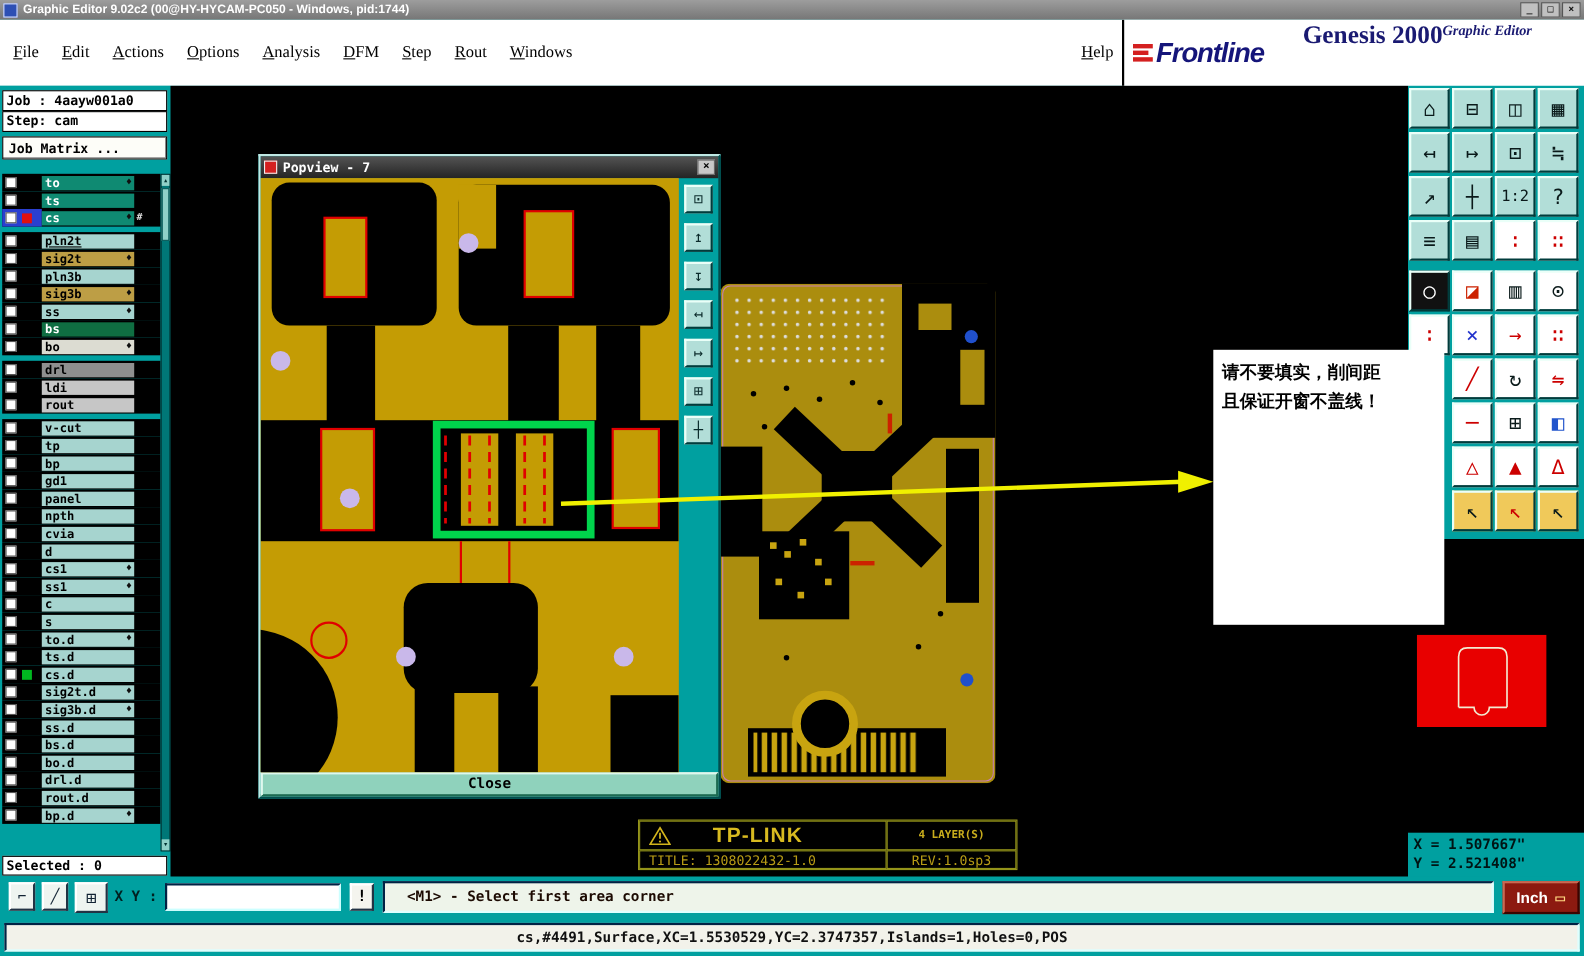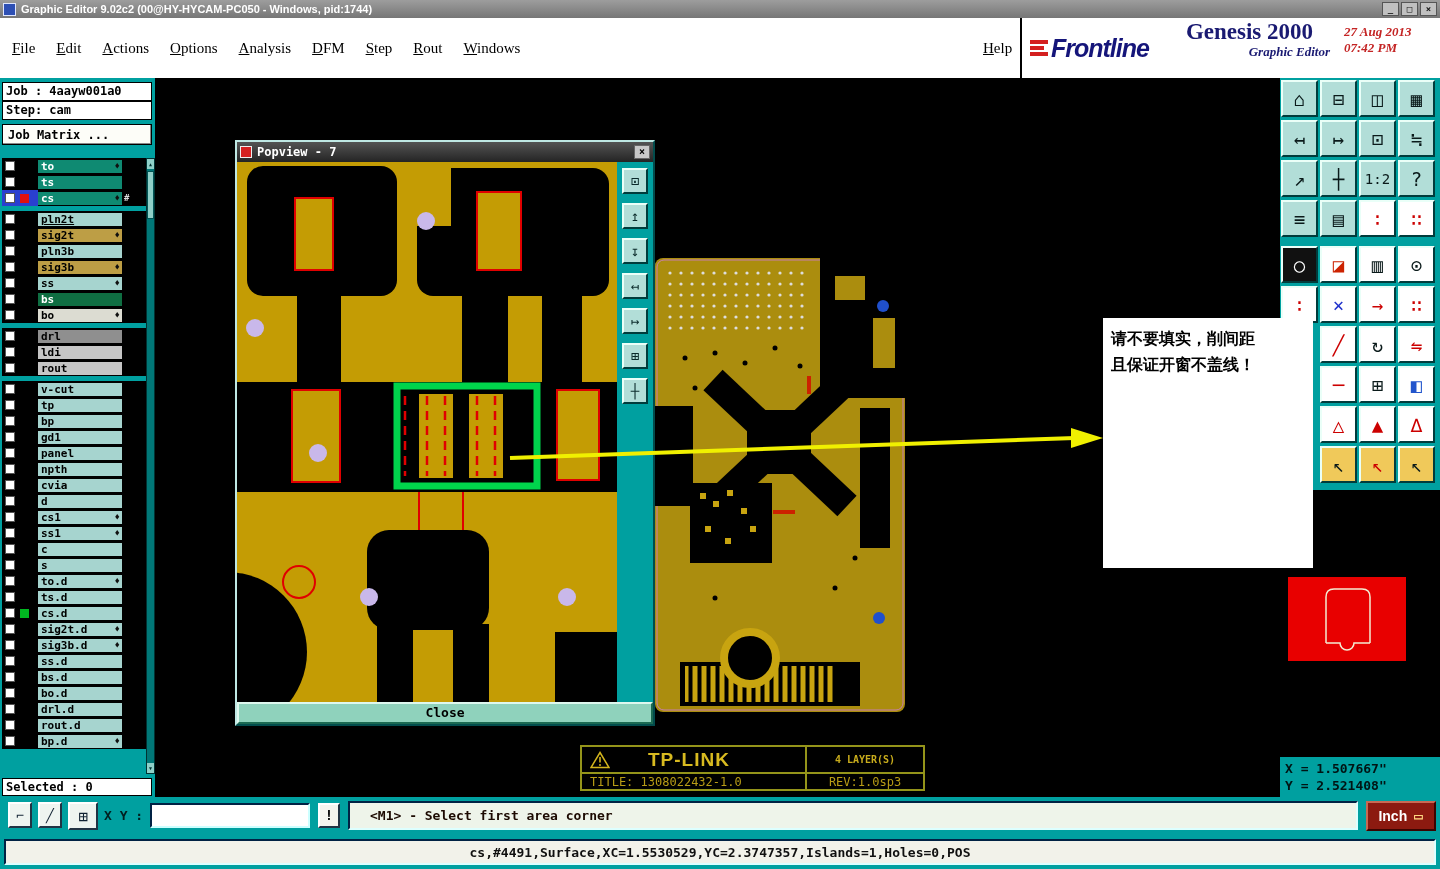--- a/index.html
+++ b/index.html
@@ -22,21 +22,21 @@
   #menubar{position:absolute;left:12px;top:0;width:960px;height:60px;display:flex;align-items:center;gap:21px}
   .menu-item{font:15px "Liberation Serif",serif;color:#000;white-space:nowrap;cursor:default}
   #menu-help{position:absolute;left:983px;top:0;height:60px;display:flex;align-items:center}
   #branding{position:absolute;left:1020px;top:0;width:420px;height:60px;background:#fff;
     border-left:2px solid #000;display:flex;align-items:stretch;padding:2px 4px 2px 8px}
   #logo{display:flex;align-items:center;margin-right:6px}
   #logo-bars{display:flex;flex-direction:column;gap:2px;margin-right:3px}
   #logo-bars i{display:block;height:4px;background:#d42020}
   #logo-bars i:nth-child(1){width:18px}#logo-bars i:nth-child(2){width:14px}#logo-bars i:nth-child(3){width:18px}
   #logo-text{font:bold italic 25px "Liberation Sans",sans-serif;color:#15157a;letter-spacing:-1px}
-  #brand-mid{flex:1;display:flex;flex-direction:column;}
+  #brand-mid{flex:1;display:flex;flex-direction:row;justify-content:center}
   #genesis{font:bold 23px "Liberation Serif",serif;color:#1a1a72;text-align:center;line-height:24px}
   #gedit{font:bold italic 13px "Liberation Serif",serif;color:#1a1a72;text-align:right;padding-right:14px}
   #brand-date{width:92px;display:flex;flex-direction:column;justify-content:flex-start;padding-top:4px}
   #brand-date div{font:bold italic 13px "Liberation Serif",serif;color:#c42424;text-align:left;line-height:16px}
 
   
   #left-panel{position:absolute;left:0;top:78px;width:155px;height:719px;background:#00a0a0}
   .white-box{position:absolute;left:2px;width:150px;background:#fff;border:1px solid #000;
     font:bold 12px/15px "DejaVu Sans Mono",monospace;color:#000;padding:1px 3px;white-space:nowrap}
   #job-box{top:4px;height:19px}
@@ -166,24 +166,20 @@
       <span id="logo-bars">
           <i></i>
           <i></i>
           <i></i>
         </span>
       <span id="logo-text">Frontline</span>
     </div>
     <div id="brand-mid">
       <div id="genesis">Genesis 2000</div>
       <div id="gedit">Graphic Editor</div>
-    </div>
-    <div id="brand-date">
-      <div>27 Aug 2013</div>
-      <div>07:42 PM</div>
     </div>
   </div>
 </div>
 
 <div id="left-panel">
   <div id="job-box" class="white-box">Job : 4aayw001a0</div>
   <div id="step-box" class="white-box">Step: cam</div>
   <div id="matrix-btn">Job Matrix ...</div>
   <div id="layer-list">
       <div class="layer-row">

